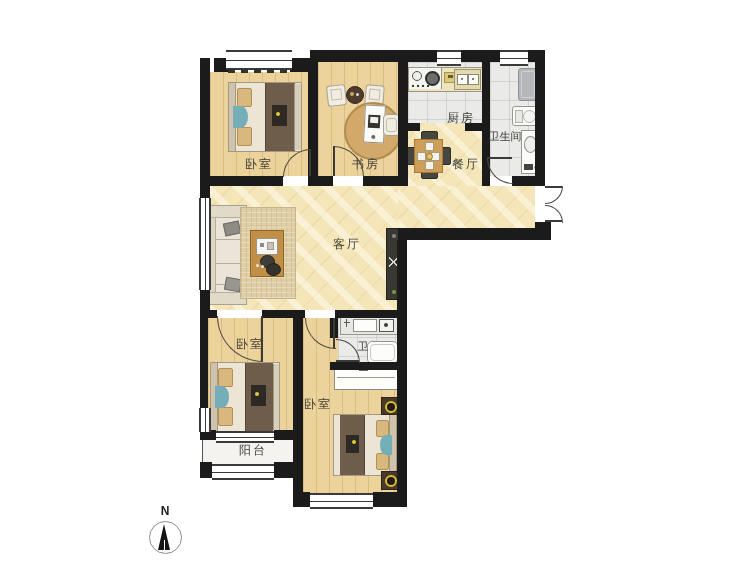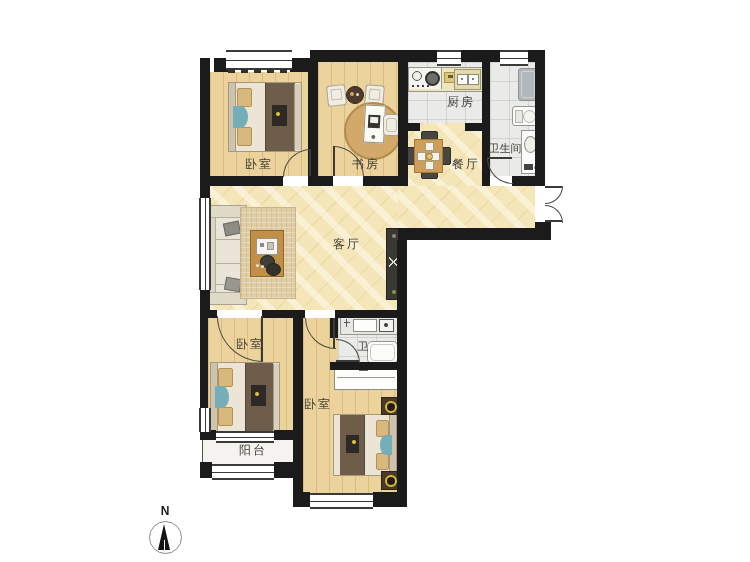--- a/index.html
+++ b/index.html
@@ -296,22 +296,22 @@
   <div class="arc tr" style="left:336px;top:339px;width:23px;height:23px;"></div>
   <div class="leaf" style="left:336px;top:360px;width:23px;height:1.5px;"></div>
 
   <div class="arc br" style="left:545px;top:186px;width:17px;height:17px;"></div>
   <div class="arc tr" style="left:545px;top:205px;width:17px;height:17px;"></div>
   <div class="leaf" style="left:545px;top:186px;width:17px;height:1.5px;"></div>
   <div class="leaf" style="left:545px;top:220px;width:17px;height:1.5px;"></div>
 
   <div class="label" style="left:259px;top:164px;">卧室</div>
   <div class="label" style="left:366px;top:164px;">书房</div>
-  <div class="label" style="left:441px;top:102px;padding-left:40px;">厨房</div>
-  <div class="label sm" style="left:505px;top:148px;">卫生间</div>
+  <div class="label" style="left:441px;top:118px;padding-left:40px;">厨房</div>
+  <div class="label sm" style="left:505px;top:136px;">卫生间</div>
   <div class="label" style="left:466px;top:164px;">餐厅</div>
   <div class="label" style="left:347px;top:244px;">客厅</div>
   <div class="label" style="left:250px;top:344px;">卧室</div>
   <div class="label sm" style="left:363px;top:346px;">卫</div>
   <div class="label" style="left:318px;top:404px;">卧室</div>
   <div class="label" style="left:253px;top:450px;">阳台</div>
 
   <div class="abs" style="left:144px;top:504px;width:42px;height:52px;z-index:9;">
     <div class="label" style="left:21px;top:7px;color:#1c1c1c;font-size:12px;letter-spacing:0;font-weight:700;">N</div>
     <div class="ring" style="position:absolute;left:5px;top:17px;width:31px;height:31px;border:1px solid #8a8a8a;background:#fff;"></div>

